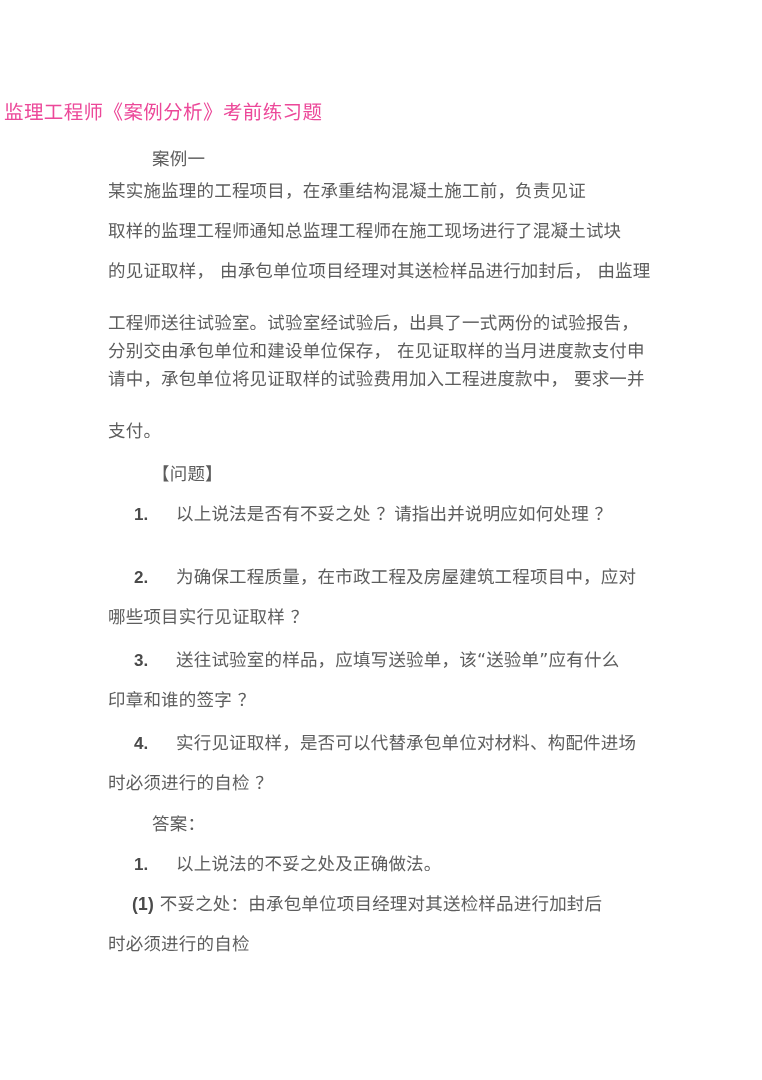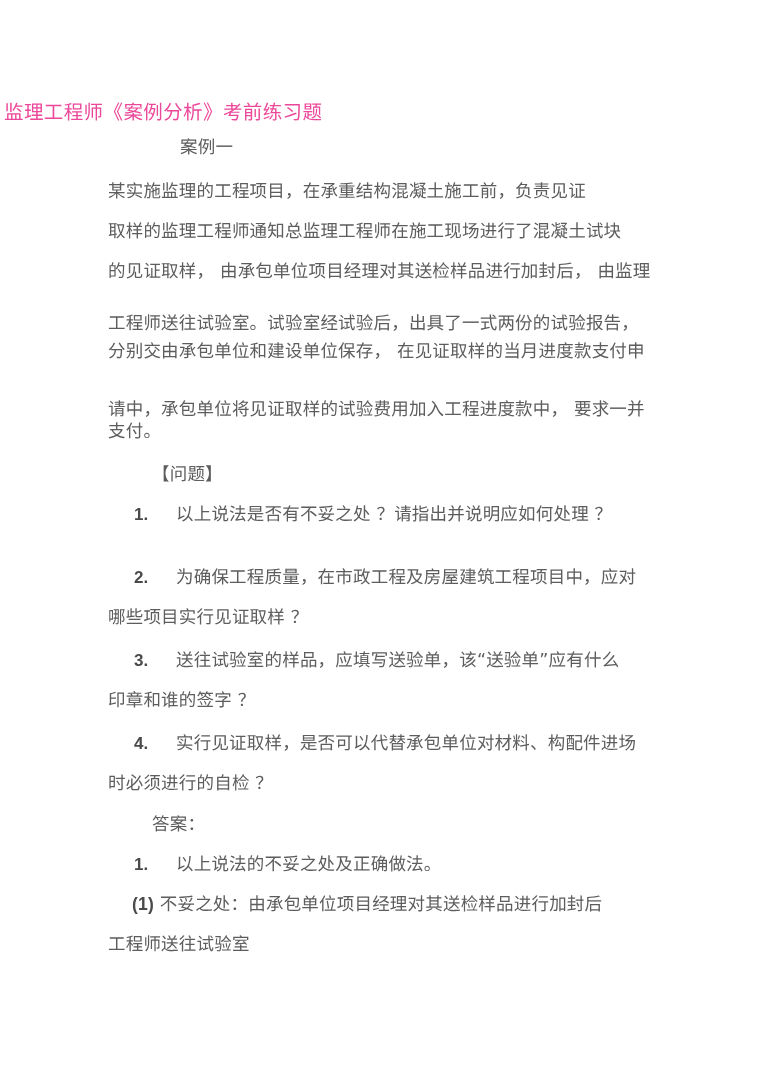--- a/index.html
+++ b/index.html
@@ -91,28 +91,28 @@
   }
 </style>
 </head>
 <body>
 
 <div class="page">
   <div class="doc-body">
 
     <h1 class="doc-title">监理工程师《案例分析》考前练习题</h1>
 
-    <div class="ln indent1" style="top:134px;margin-left:28px;">案例一</div>
+    <div class="ln indent1" style="top:146px;">案例一</div>
 
     <div class="ln bodytext" style="top:178px;">某实施监理的工程项目，在承重结构混凝土施工前，负责见证</div>
     <div class="ln bodytext" style="top:218px;">取样的监理工程师通知总监理工程师在施工现场进行了混凝土试块</div>
     <div class="ln bodytext" style="top:258px;">的见证取样， 由承包单位项目经理对其送检样品进行加封后， 由监理</div>
     <div class="ln bodytext" style="top:310px;">工程师送往试验室。试验室经试验后，出具了一式两份的试验报告，</div>
     <div class="ln bodytext" style="top:338px;">分别交由承包单位和建设单位保存， 在见证取样的当月进度款支付申</div>
-    <div class="ln bodytext" style="top:396px;">请中，承包单位将见证取样的试验费用加入工程进度款中， 要求一并</div>
+    <div class="ln bodytext" style="top:366px;">请中，承包单位将见证取样的试验费用加入工程进度款中， 要求一并</div>
     <div class="ln bodytext" style="top:418px;text-align:right;">支付。</div>
 
     <div class="ln indent1" style="top:461px;">【问题】</div>
 
     <div class="ln num-marker" style="top:502px;">1.</div>
     <div class="ln num-text" style="top:501px;">以上说法是否有不妥之处 ？请指出并说明应如何处理 ？</div>
 
     <div class="ln num-marker" style="top:565px;">2.</div>
     <div class="ln num-text" style="top:564px;">为确保工程质量，在市政工程及房屋建筑工程项目中，应对</div>
     <div class="ln bodytext" style="top:604px;">哪些项目实行见证取样 ？</div>
@@ -124,16 +124,16 @@
     <div class="ln num-marker" style="top:731px;">4.</div>
     <div class="ln num-text" style="top:730px;">实行见证取样，是否可以代替承包单位对材料、构配件进场</div>
     <div class="ln bodytext" style="top:770px;">时必须进行的自检 ？</div>
 
     <div class="ln indent1" style="top:811px;">答案：</div>
 
     <div class="ln num-marker" style="top:852px;">1.</div>
     <div class="ln num-text" style="top:851px;">以上说法的不妥之处及正确做法。</div>
 
     <div class="ln paren" style="top:891px;"><span class="pm">(1)</span><span> 不妥之处：由承包单位项目经理对其送检样品进行加封后</span></div>
-    <div class="ln bodytext" style="top:931px;">工程师送往试验室</div>
+    <div class="ln bodytext" style="top:931px;">时必须进行的自检</div>
 
   </div>
 </div>
 
 </body></html>

